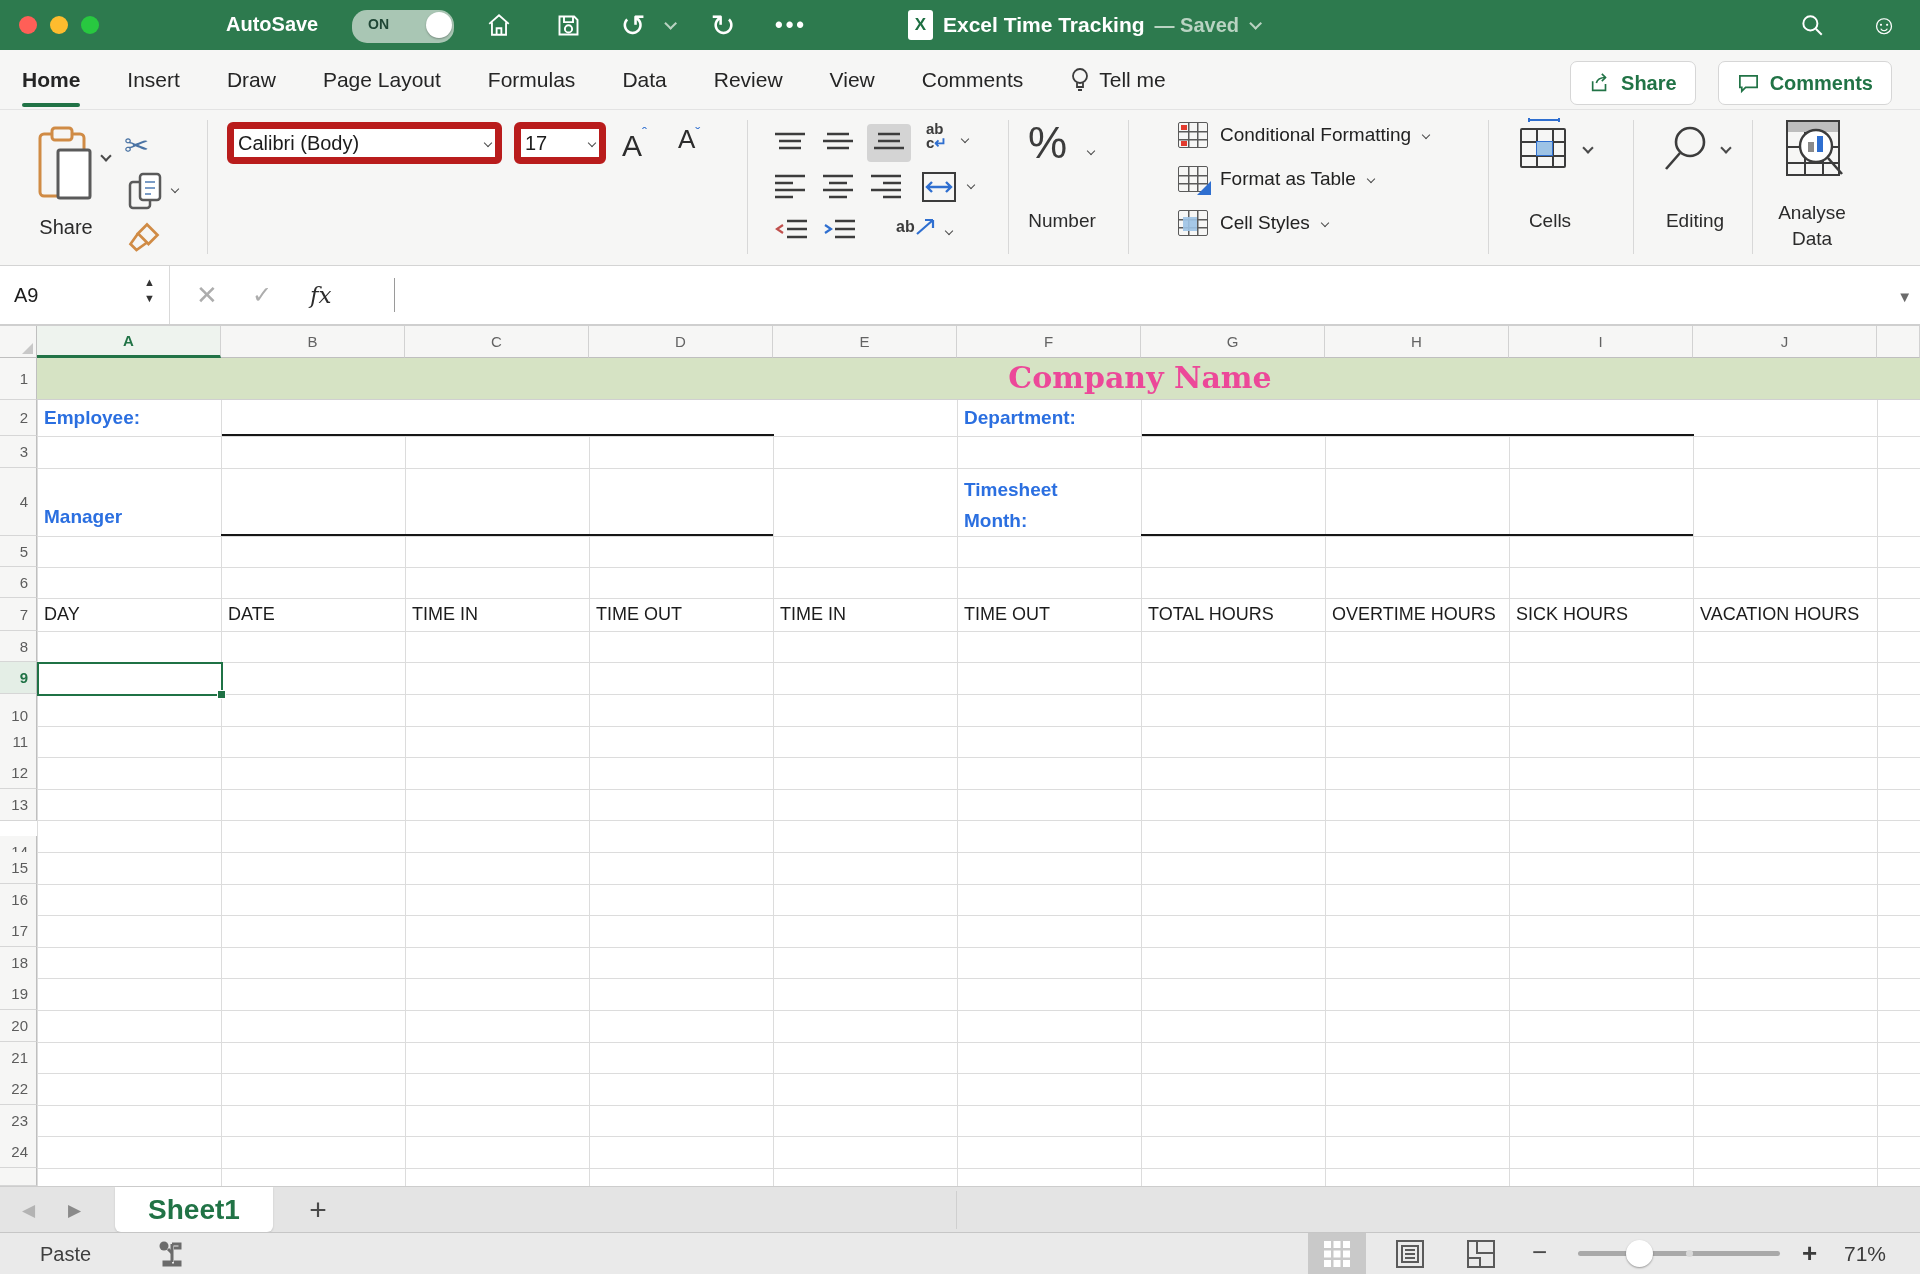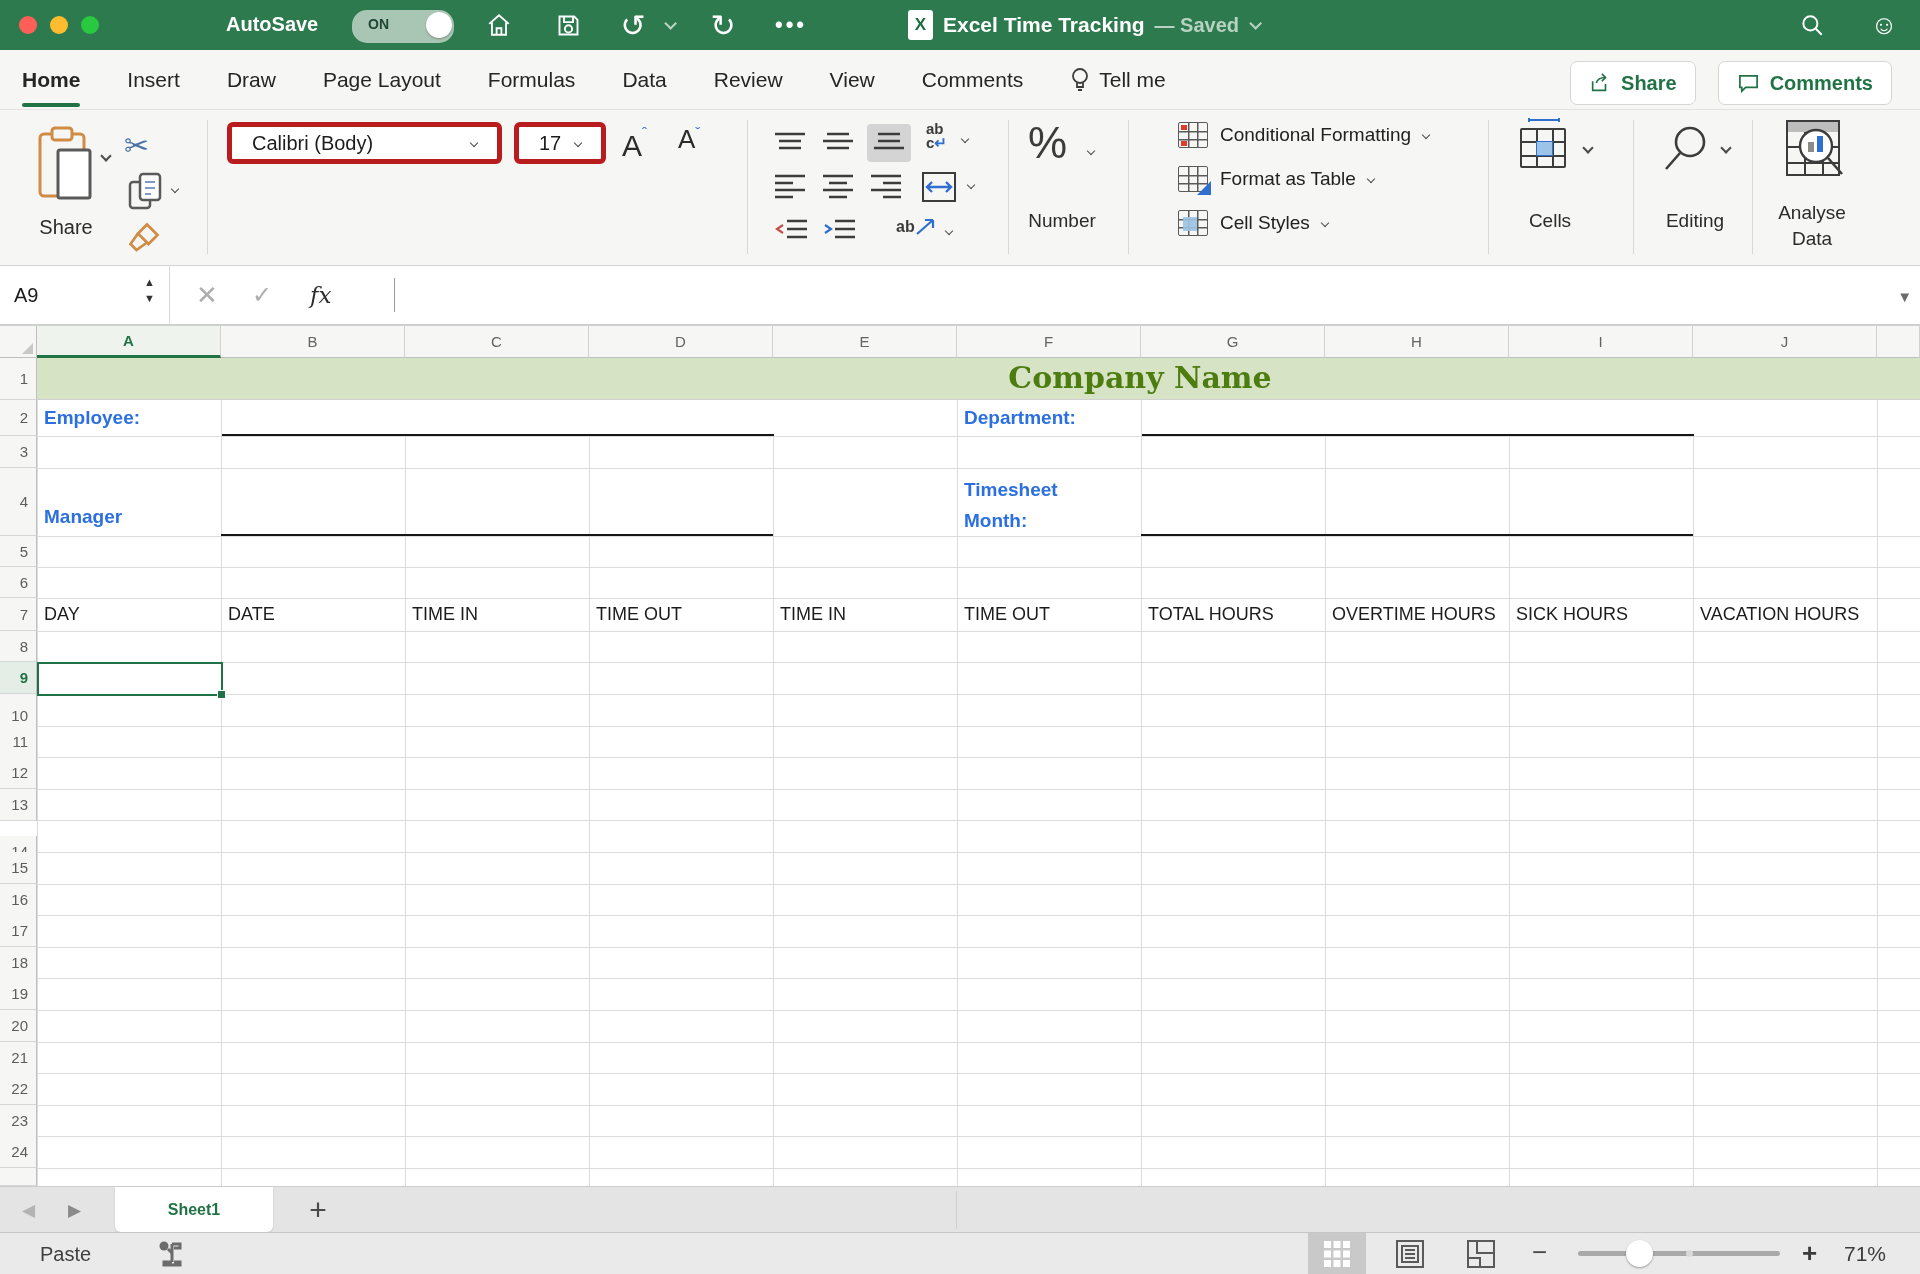--- a/index.html
+++ b/index.html
@@ -33,21 +33,21 @@
   .rtab { position:relative; font-size:21px; color:#252525; height:60px; display:flex; align-items:center; gap:9px; cursor:default; }
   .rtab.active { font-weight:700; }
   .rtab.active::after { content:""; position:absolute; left:0; right:0; bottom:3px; height:4px; border-radius:3px; background:#217346; }
   .bulb svg{ display:block; }
   #header-actions { position:absolute; right:28px; top:61px; display:flex; gap:22px; }
   .hbtn { height:44px; background:#fff; border:1px solid #d6d6d6; border-radius:7px; display:flex; align-items:center; gap:10px; padding:0 18px; color:#217346; font-size:20px; font-weight:600; }
 
   
   #ribbon { position:absolute; left:0; top:110px; width:1920px; height:156px; background:#f6f6f5; border-bottom:1px solid #d4d4d4; }
   .gdiv { position:absolute; top:10px; height:134px; width:1px; background:#d8d8d8; }
-  .combo { position:absolute; background:#fff; border:5px solid #b91c1c; border-radius:6px; display:flex; align-items:center; font-size:20px; color:#1c1c1c; padding:0 20px; }
+  .combo { position:absolute; background:#fff; border:7px solid #b91c1c; border-radius:6px; display:flex; align-items:center; font-size:20px; color:#1c1c1c; padding:0 4px; }
   .chv { width:8px; height:8px; border-right:2px solid #4a4a4a; border-bottom:2px solid #4a4a4a; transform:rotate(45deg); display:inline-block; }
   .chv.sm { width:6px; height:6px; border-width:1.5px; }
   .rlabel { position:absolute; font-size:19px; color:#2b2b2b; text-align:center; }
   .fmt-btn { position:absolute; top:185px; font-size:24px; color:#222; }
   .styrow { position:absolute; left:1150px; display:flex; align-items:center; gap:12px; font-size:19px; color:#222;padding-left:28px; }
   .gridico { width:30px; height:26px; border:1.5px solid #5a5a5a; border-radius:2px; position:relative; background:
       linear-gradient(#5a5a5a,#5a5a5a) 0 8px/100% 1.5px no-repeat,
       linear-gradient(#5a5a5a,#5a5a5a) 0 16px/100% 1.5px no-repeat,
       linear-gradient(#5a5a5a,#5a5a5a) 9px 0/1.5px 100% no-repeat,
       linear-gradient(#5a5a5a,#5a5a5a) 18px 0/1.5px 100% no-repeat; }
@@ -68,33 +68,33 @@
   .colhead { position:absolute; top:0; height:32px; background:#f6f6f5; border-right:1px solid #d2d2d2; border-bottom:1px solid #bfbfbf; font-size:15px; color:#636363; display:flex; align-items:center; justify-content:center; }
   .colhead.active { background:#eef3ee; color:#217346; font-weight:700; border-bottom:3px solid #217346; }
   #corner { position:absolute; left:0; top:0; width:37px; height:32px; background:#f6f6f5; border-right:1px solid #bfbfbf; border-bottom:1px solid #bfbfbf; }
   #corner::after { content:""; position:absolute; right:3px; bottom:3px; border-left:11px solid transparent; border-bottom:11px solid #c8c8c8; }
   .rowhead { position:absolute; left:0; width:37px; background:#f6f6f5; border-right:1px solid #bfbfbf; border-bottom:1px solid #d6d6d6; font-size:15px; color:#5c5c5c; display:flex; align-items:center; justify-content:flex-end; padding-right:8px; }
   .rowhead.active { background:#e4eee6; color:#1f7245; font-weight:700; }
   .vline { position:absolute; width:1px; background:#dcdcdc; }
   .hline { position:absolute; height:1px; background:#dcdcdc; }
   #band { position:absolute; left:37px; top:32px; width:1883px; height:42px; background:#d6e3c4; border-bottom:1px solid #d0d0d0; z-index:3; }
   #band-title { position:absolute; left:880px; top:32px; width:520px; height:42px; line-height:40px; text-align:center; z-index:4;
-      font-family:"DejaVu Serif", serif; font-weight:700; font-size:30px; color:#4d7c0f; }
+      font-family:"DejaVu Serif", serif; font-weight:700; font-size:30px; color:#ec4899; }
   .mergecell { position:absolute; top:74px; height:36px; width:552px; background:#fff; border-bottom:2px solid #161616; z-index:3; }
   .uline { position:absolute; height:2px; background:#161616; z-index:3; }
   .bluelabel { position:absolute; z-index:4; color:#2b6fe0; font-weight:700; font-size:19px; }
   .th7 { position:absolute; top:272px; height:33px; line-height:33px; font-size:18px; color:#1c1c1c; white-space:nowrap; z-index:4; }
   #selection { position:absolute; left:37px; top:336px; width:186px; height:34px; border:2px solid #1f7245; z-index:5; }
   #selection .handle { position:absolute; right:-5px; bottom:-5px; width:9px; height:9px; background:#1f7245; border:1.5px solid #fff; }
 
   
   #tabbar { position:absolute; left:0; top:1186px; width:1920px; height:46px; background:#e4e4e4; border-top:1px solid #cdcdcd; }
   .navarr { position:absolute; top:0; height:46px; display:flex; align-items:center; font-size:17px; }
   #nav-left{ left:22px; color:#b3b3b3; } #nav-right{ left:68px; color:#8a8a8a; }
-  #sheettab { position:absolute; left:115px; top:0; width:158px; height:45px; background:#fff; border-radius:0 0 6px 6px; display:flex; align-items:center; justify-content:center; color:#217346; font-weight:700; font-size:16px; box-shadow:0 1px 2px rgba(0,0,0,.15); }
+  #sheettab { position:absolute; left:115px; top:0; width:158px; height:45px; background:#fff; border-radius:0 0 6px 6px; display:flex; align-items:center; justify-content:center; color:#217346; font-weight:700; font-size:28px; box-shadow:0 1px 2px rgba(0,0,0,.15); }
   #addsheet { position:absolute; left:300px; top:0; height:46px; width:36px; display:flex; align-items:center; justify-content:center; font-size:30px; font-weight:300; color:#4a4a4a; }
   #tabbar-div { position:absolute; left:956px; top:4px; height:38px; width:1px; background:#cfcfcf; }
 
   
   #statusbar { position:absolute; left:0; top:1232px; width:1920px; height:42px; background:#eaeaea; border-top:1px solid #c6c6c6; }
   #ready { position:absolute; left:40px; top:0; height:42px; display:flex; align-items:center; font-size:20px; color:#3f3f3f; }
   #macro-ico { position:absolute; left:156px; top:7px; }
   .viewbtn { position:absolute; top:0; height:41px; width:58px; display:flex; align-items:center; justify-content:center; }
   #view-normal{ left:1308px; background:#c9c9c9; } #view-layout{ left:1381px; } #view-break{ left:1452px; }
   #zoom-minus { position:absolute; left:1532px; top:4px; font-size:26px; color:#4a4a4a; }

